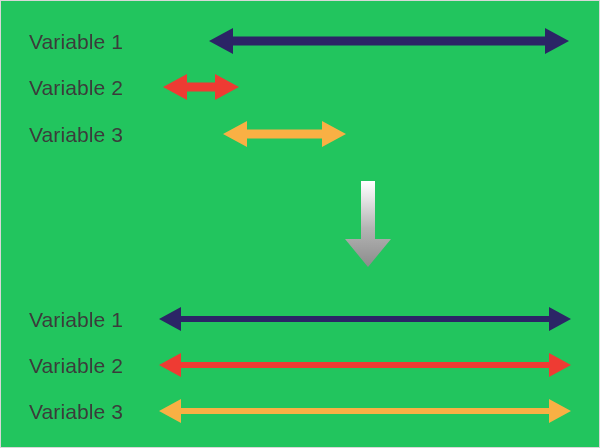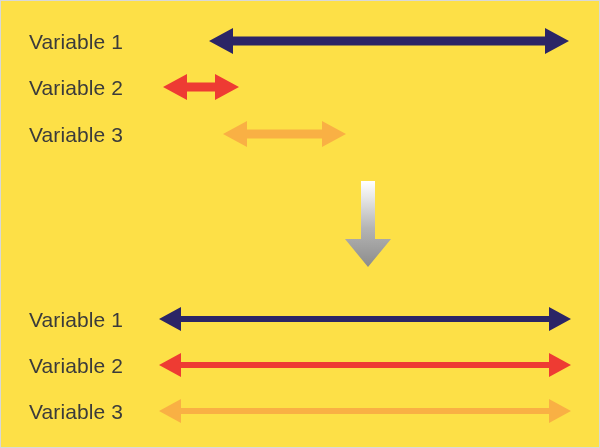--- a/index.html
+++ b/index.html
@@ -4,21 +4,21 @@
 <style>
   html, body {
     margin: 0;
     padding: 0;
     background: #ffffff;
   }
   #canvas {
     position: relative;
     width: 600px;
     height: 448px;
-    background: #fde047;
+    background: #22c55e;
     border: 1px solid #d8d8d8;
     box-sizing: border-box;
     overflow: hidden;
     font-family: "Liberation Sans", "DejaVu Sans", sans-serif;
   }
 
   
   .var-label {
     position: absolute;
     color: #3b3b3b;

